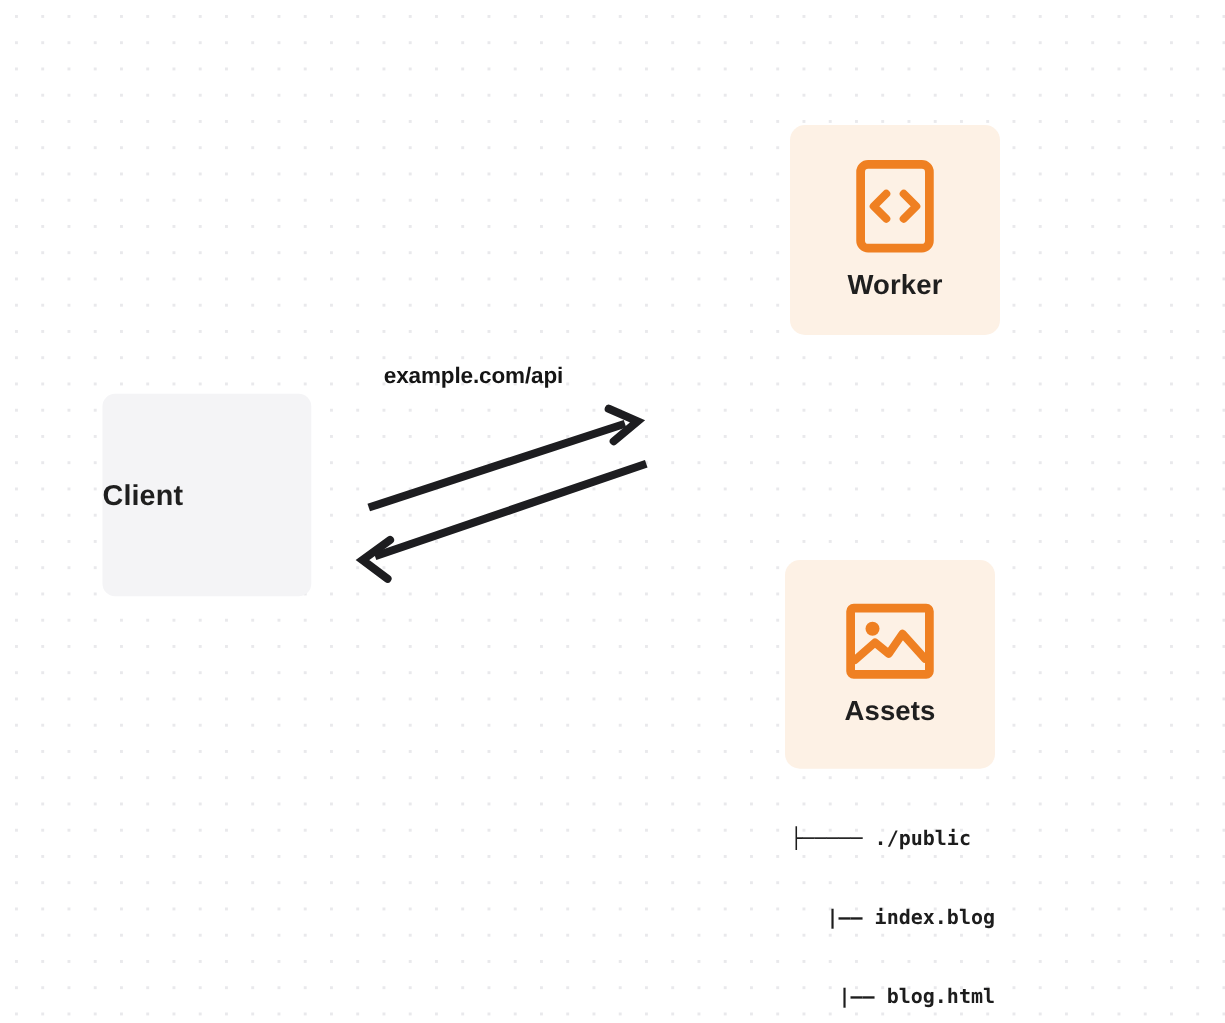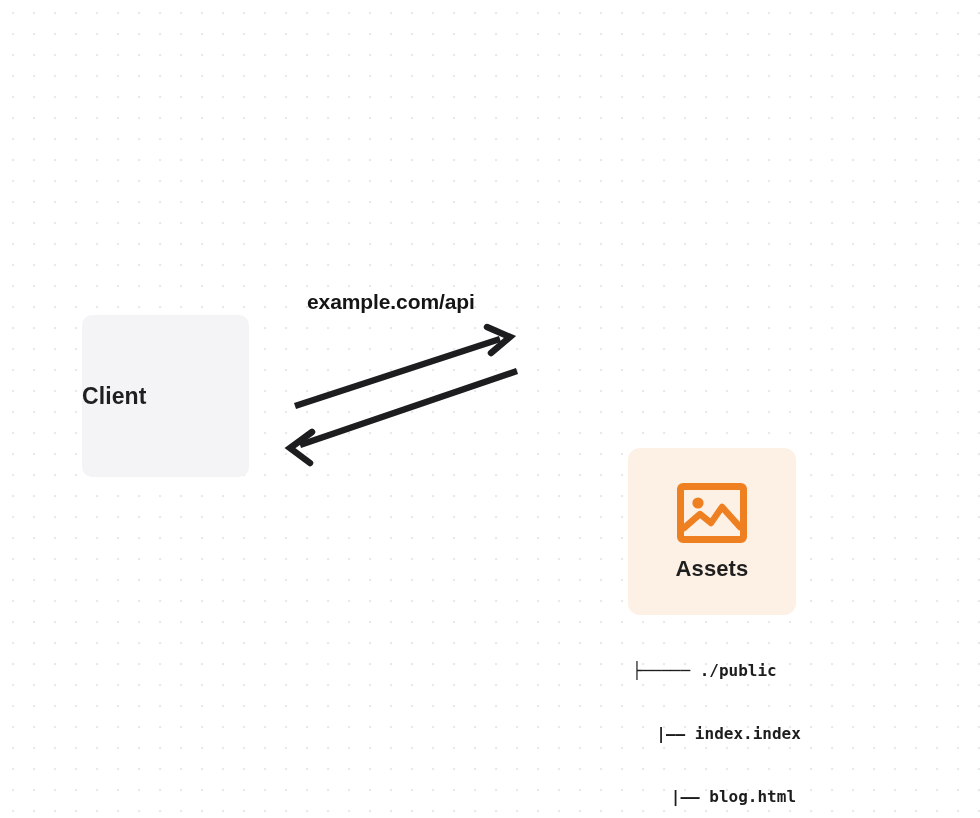--- a/index.html
+++ b/index.html
@@ -40,21 +40,21 @@
     font-weight: 700;
     color: #1f1f1f;
     letter-spacing: 0.1px;
   }
 
   
   .edge-label {
     position: absolute;
     left: 307px;
     top: 290px;
-    font-size: 21px;
+    font-size: 18px;
     font-weight: 700;
     color: #151515;
     white-space: nowrap;
     letter-spacing: -0.1px;
   }
 
   
   .arrows {
     position: absolute;
     left: 0;
@@ -164,30 +164,38 @@
       <polyline points="487,327 510,337 491,353" fill="none" stroke="#1d1d20" stroke-width="6.5" stroke-linecap="round" stroke-linejoin="miter"></polyline>
     </g>
 
     <g>
       <line x1="517" y1="371" x2="300" y2="445" stroke="#1d1d20" stroke-width="6.5" stroke-linecap="butt"></line>
       <polyline points="312,432 290,448 310,463" fill="none" stroke="#1d1d20" stroke-width="6.5" stroke-linecap="round" stroke-linejoin="miter"></polyline>
     </g>
   </svg>
 
 
+  <div class="card card-worker">
+    <svg class="card-icon" width="64" height="76" viewBox="0 0 64 76">
+      <rect x="4.5" y="4.5" width="55" height="67" rx="6" ry="6" fill="none" stroke="#ef8022" stroke-width="7"></rect>
+      <polyline points="25,28 15,38 25,48" fill="none" stroke="#ef8022" stroke-width="6.5" stroke-linecap="round" stroke-linejoin="round"></polyline>
+      <polyline points="39,28 49,38 39,48" fill="none" stroke="#ef8022" stroke-width="6.5" stroke-linecap="round" stroke-linejoin="round"></polyline>
+    </svg>
+    <span class="card-label">Worker</span>
+  </div>
 
   <div class="card card-assets">
     <svg class="card-icon" width="72" height="62" viewBox="0 0 72 62">
       <rect x="4.5" y="4.5" width="63" height="53" rx="2.5" ry="2.5" fill="none" stroke="#ef8022" stroke-width="7"></rect>
       <circle cx="22" cy="21" r="5.6" fill="#ef8022"></circle>
       <polyline points="8,46 24,32 35,41 46,25 64,45" fill="none" stroke="#ef8022" stroke-width="6.5" stroke-linecap="round" stroke-linejoin="round"></polyline>
     </svg>
     <span class="card-label">Assets</span>
   </div>
 
   <div class="file-tree">
     <span class="file-tree-row">├───── ./public</span>
-    <span class="file-tree-row">     |—— index.index</span>
+    <span class="file-tree-row">     |—— index.blog</span>
     <span class="file-tree-row">      |—— blog.html</span>
     
   </div>
 
 </div>
 
 </body></html>

